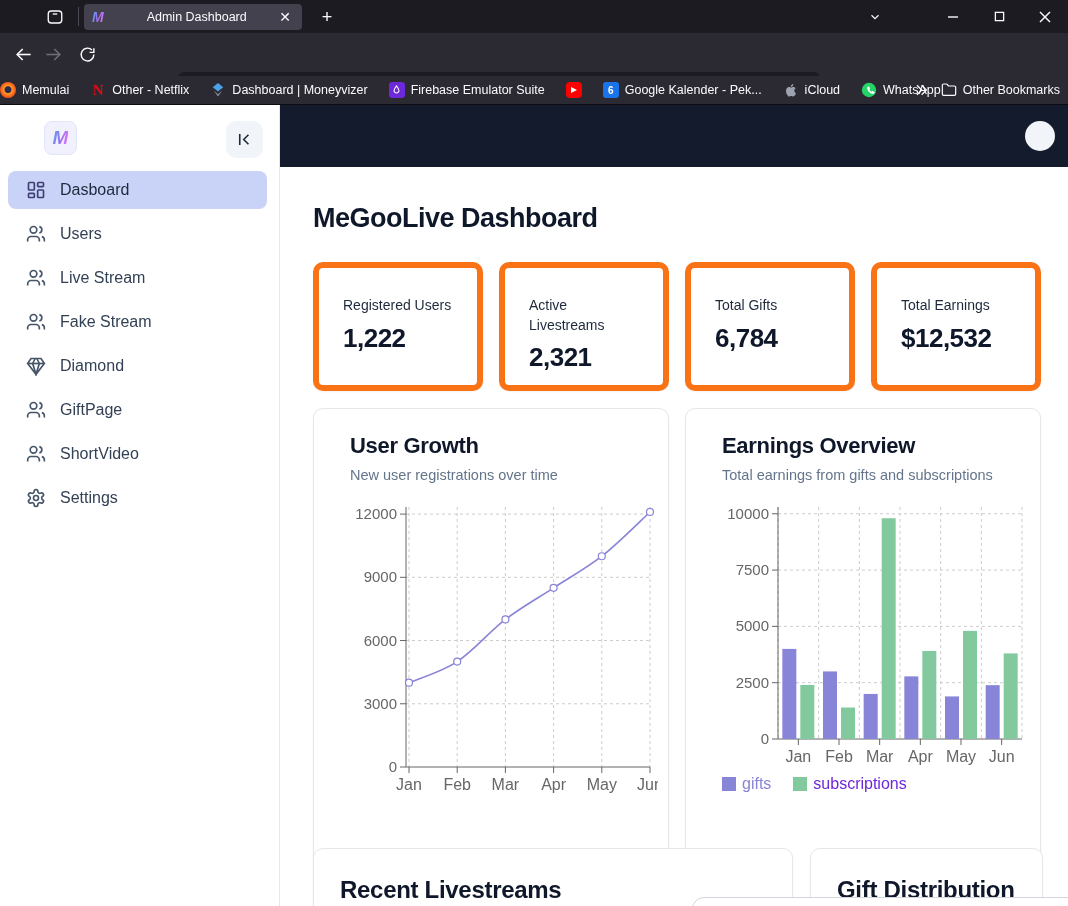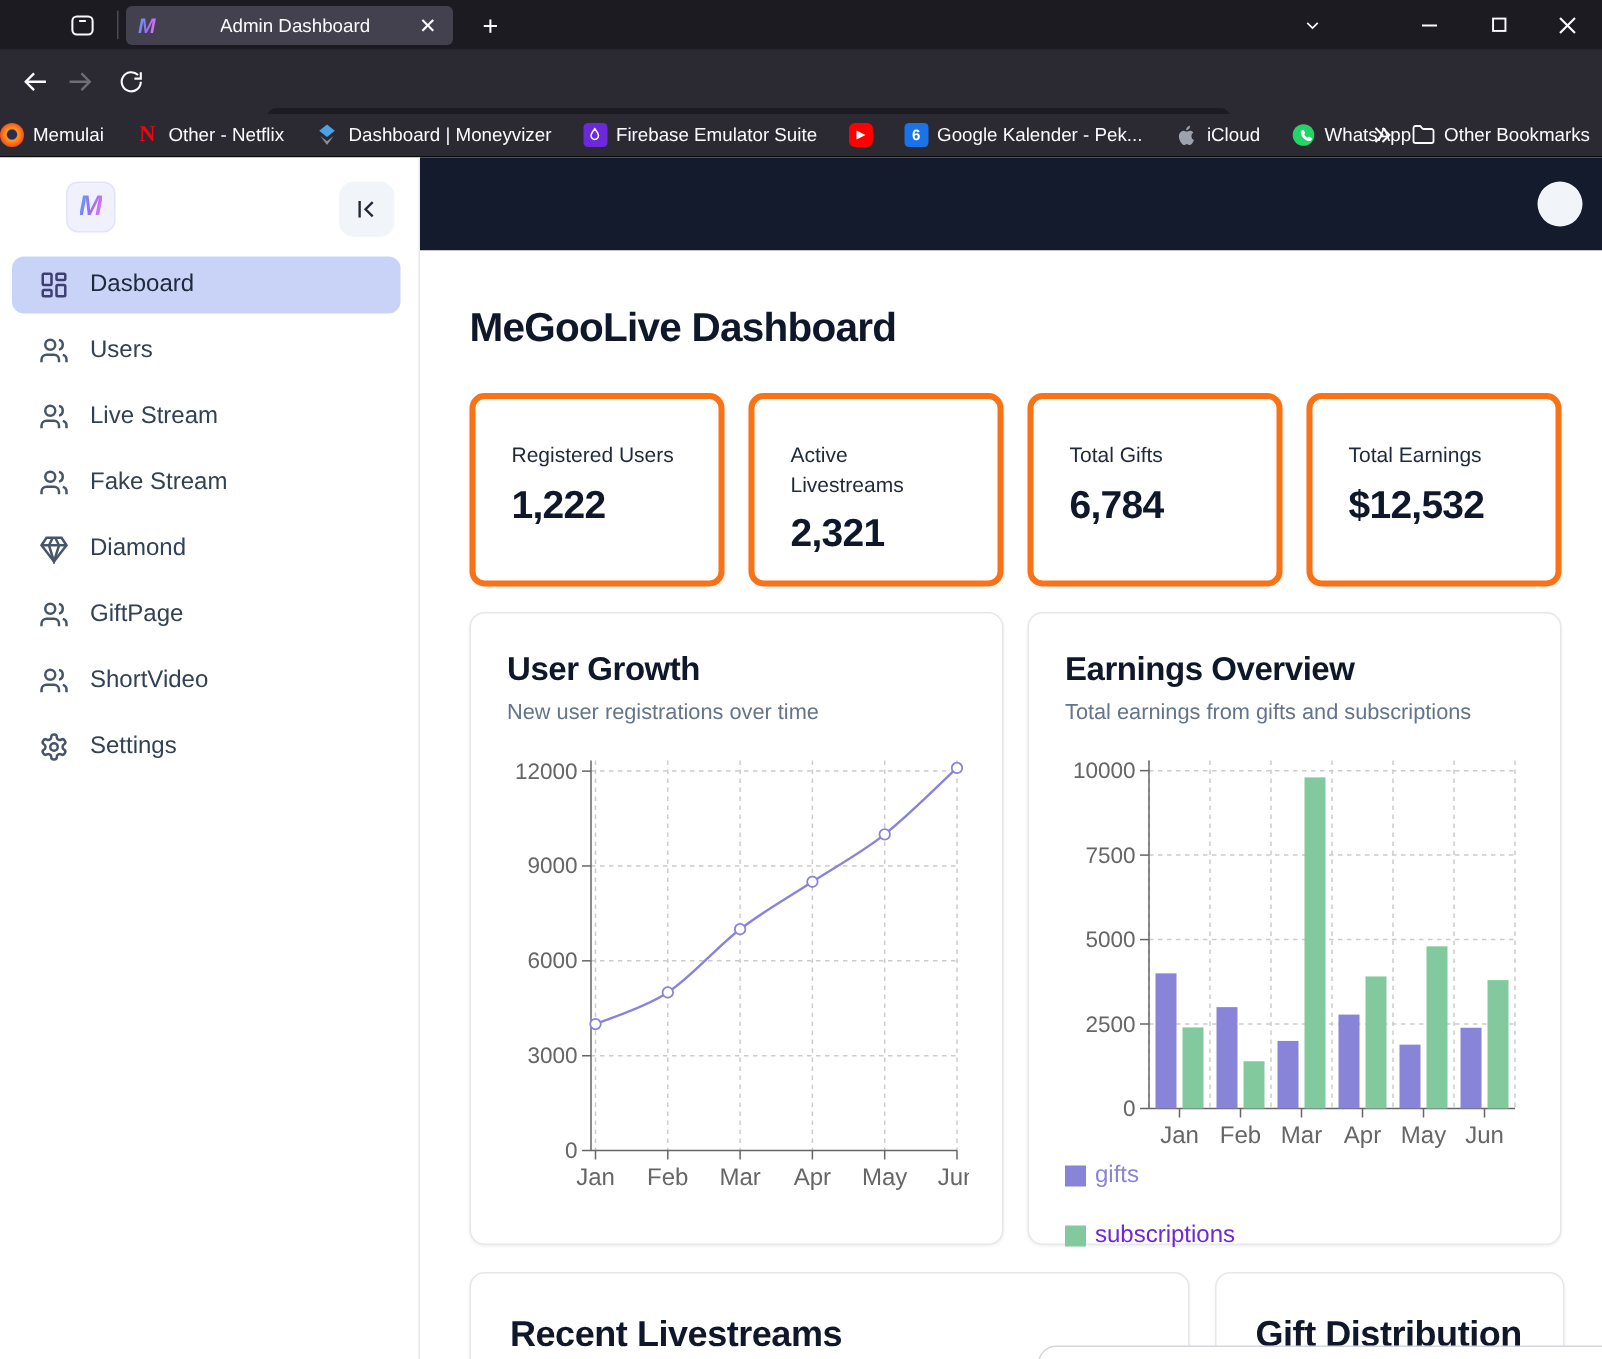--- a/index.html
+++ b/index.html
@@ -77,32 +77,32 @@
   .nav-item.active .nicon { color:#3f3f74; }
 
   .pageheader { position:absolute; left:280px; top:0; right:0; height:62px; background:#141b2c; }
   .avatar { position:absolute; right:13px; top:16px; width:30px; height:30px; border-radius:50%;
     background:#f1f5f9; }
 
   .content { position:absolute; left:280px; top:62px; right:0; bottom:0; background:#fff; overflow:hidden; }
   .page-title { position:absolute; left:33px; top:36px; font-size:27px; font-weight:800;
     color:#0f172a; letter-spacing:-.5px; }
   .stats { position:absolute; left:33px; top:95px; display:flex; gap:16px; }
-  .stat-card { width:170px; height:129px; background:#fff; border:4px solid #f97316; border-radius:10px;
+  .stat-card { width:170px; height:129px; background:#fff; border:6px solid #f97316; border-radius:10px;
     padding:28px 24px 0; box-shadow:0 1px 2px rgba(15,23,42,.05); }
   .stat-label { font-size:14px; font-weight:500; color:#1e293b; line-height:1.4; }
   .stat-value { font-size:26px; font-weight:800; color:#0f172a; margin-top:7px; letter-spacing:-.5px; }
 
   .chartrow { position:absolute; left:33px; top:241px; display:flex; gap:16px; }
-  .chart-card { width:356px; height:422px; background:#fff; border:1px solid #e5e7eb; border-radius:10px;
-    padding:24px 24px 0; box-shadow:0 1px 2px rgba(15,23,42,.05); }
+  .chart-card { width:356px; height:498px; background:#fff; border:1px solid #e5e7eb; border-radius:10px;
+    padding:24px 36px 0; box-shadow:0 1px 2px rgba(15,23,42,.05); }
   .chart-title { font-size:22px; font-weight:700; color:#0f172a; letter-spacing:-.3px; }
   .chart-sub { font-size:14.5px; color:#64748b; margin-top:8px; }
   .chart-svg { margin-top:16px; display:block; }
-  .legend { display:flex; justify-content:center; gap:22px; margin-top:2px; font-size:16px;flex-direction:column; }
+  .legend { display:flex; gap:22px; margin-top:2px; font-size:16px; }
   .legend-item { display:flex; align-items:center; gap:6px; }
   .legend-swatch { width:14px; height:14px; display:inline-block; }
 
   .bottomrow { position:absolute; left:33px; top:681px; display:flex; gap:17px; }
   .bottom-card { background:#fff; border:1px solid #e5e7eb; border-radius:10px;
     padding:27px 26px 0; box-shadow:0 1px 2px rgba(15,23,42,.05); height:210px; }
   .bottom-title { font-size:24px; font-weight:700; color:#0f172a; letter-spacing:-.3px; }
   .overlaybox { position:absolute; left:412px; top:730px; width:520px; height:70px; background:#fff;
     border:1px solid #d6d6de; border-radius:12px; z-index:5; }
   svg { display:block; }

